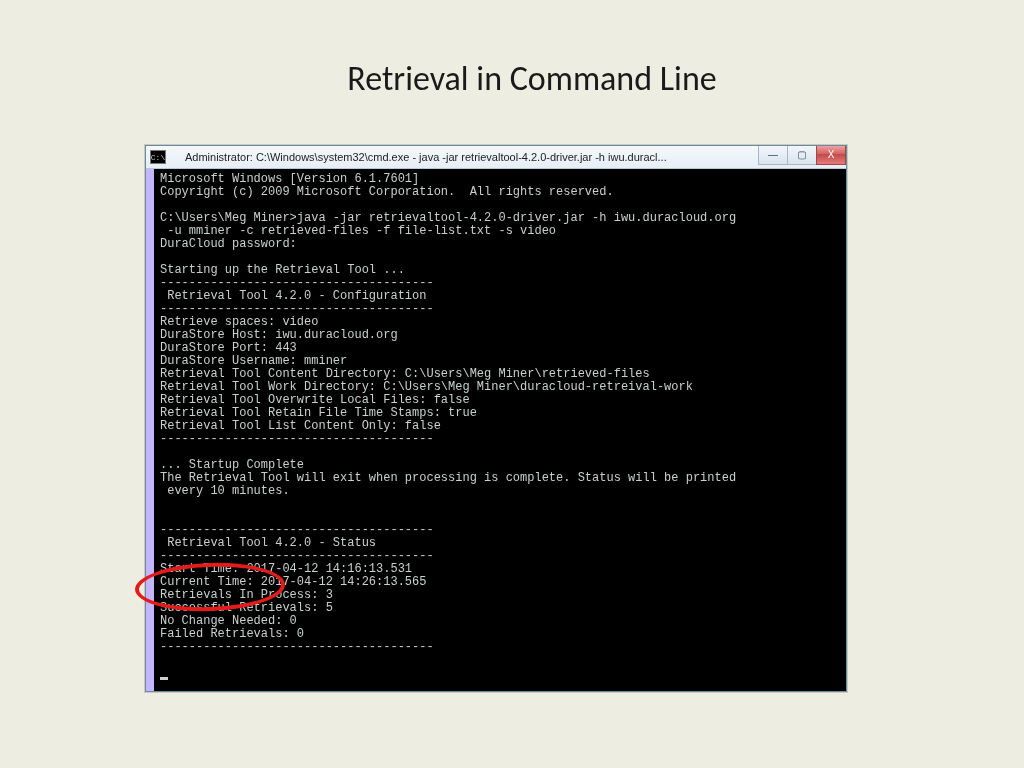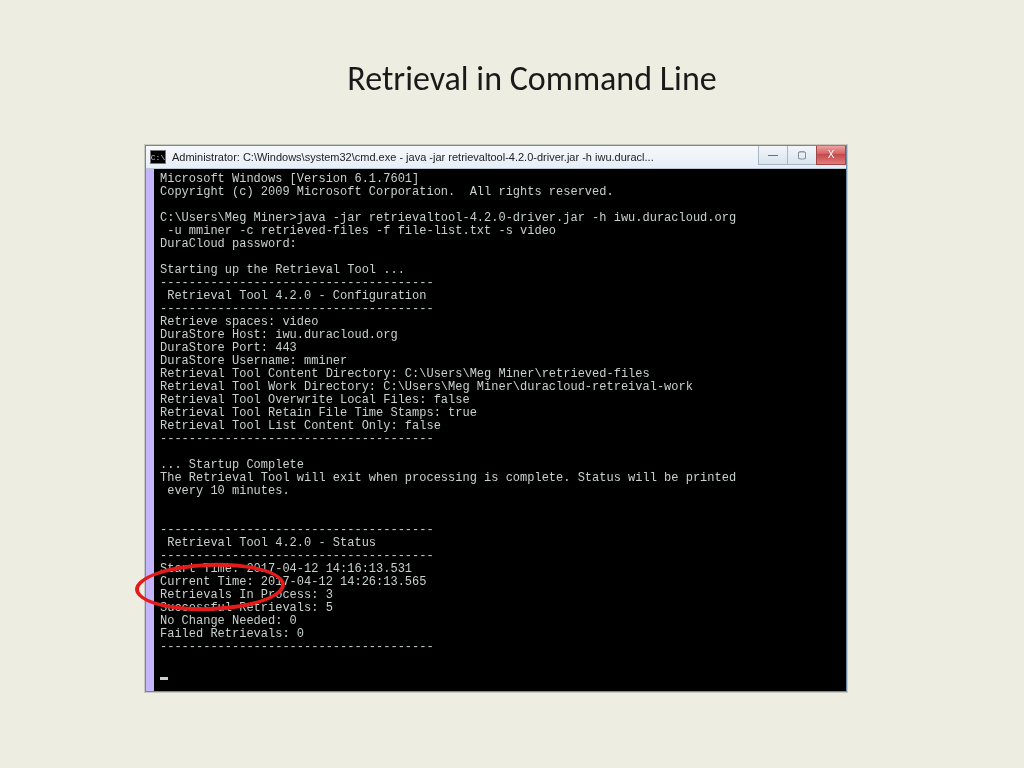--- a/index.html
+++ b/index.html
@@ -63,20 +63,21 @@
     align-items: center;
     justify-content: center;
     font-size: 8px;
     color: #ccc;
     font-family: "Courier New", monospace;
   }
   .titlebar .title-text {
     flex: 1;
     overflow: hidden;
     text-overflow: ellipsis;
+    margin-left: 13px;
   }
   .win-controls {
     position: absolute;
     right: 0;
     top: 0;
     height: 20px;
     display: flex;
   }
   .win-btn {
     width: 28px;

